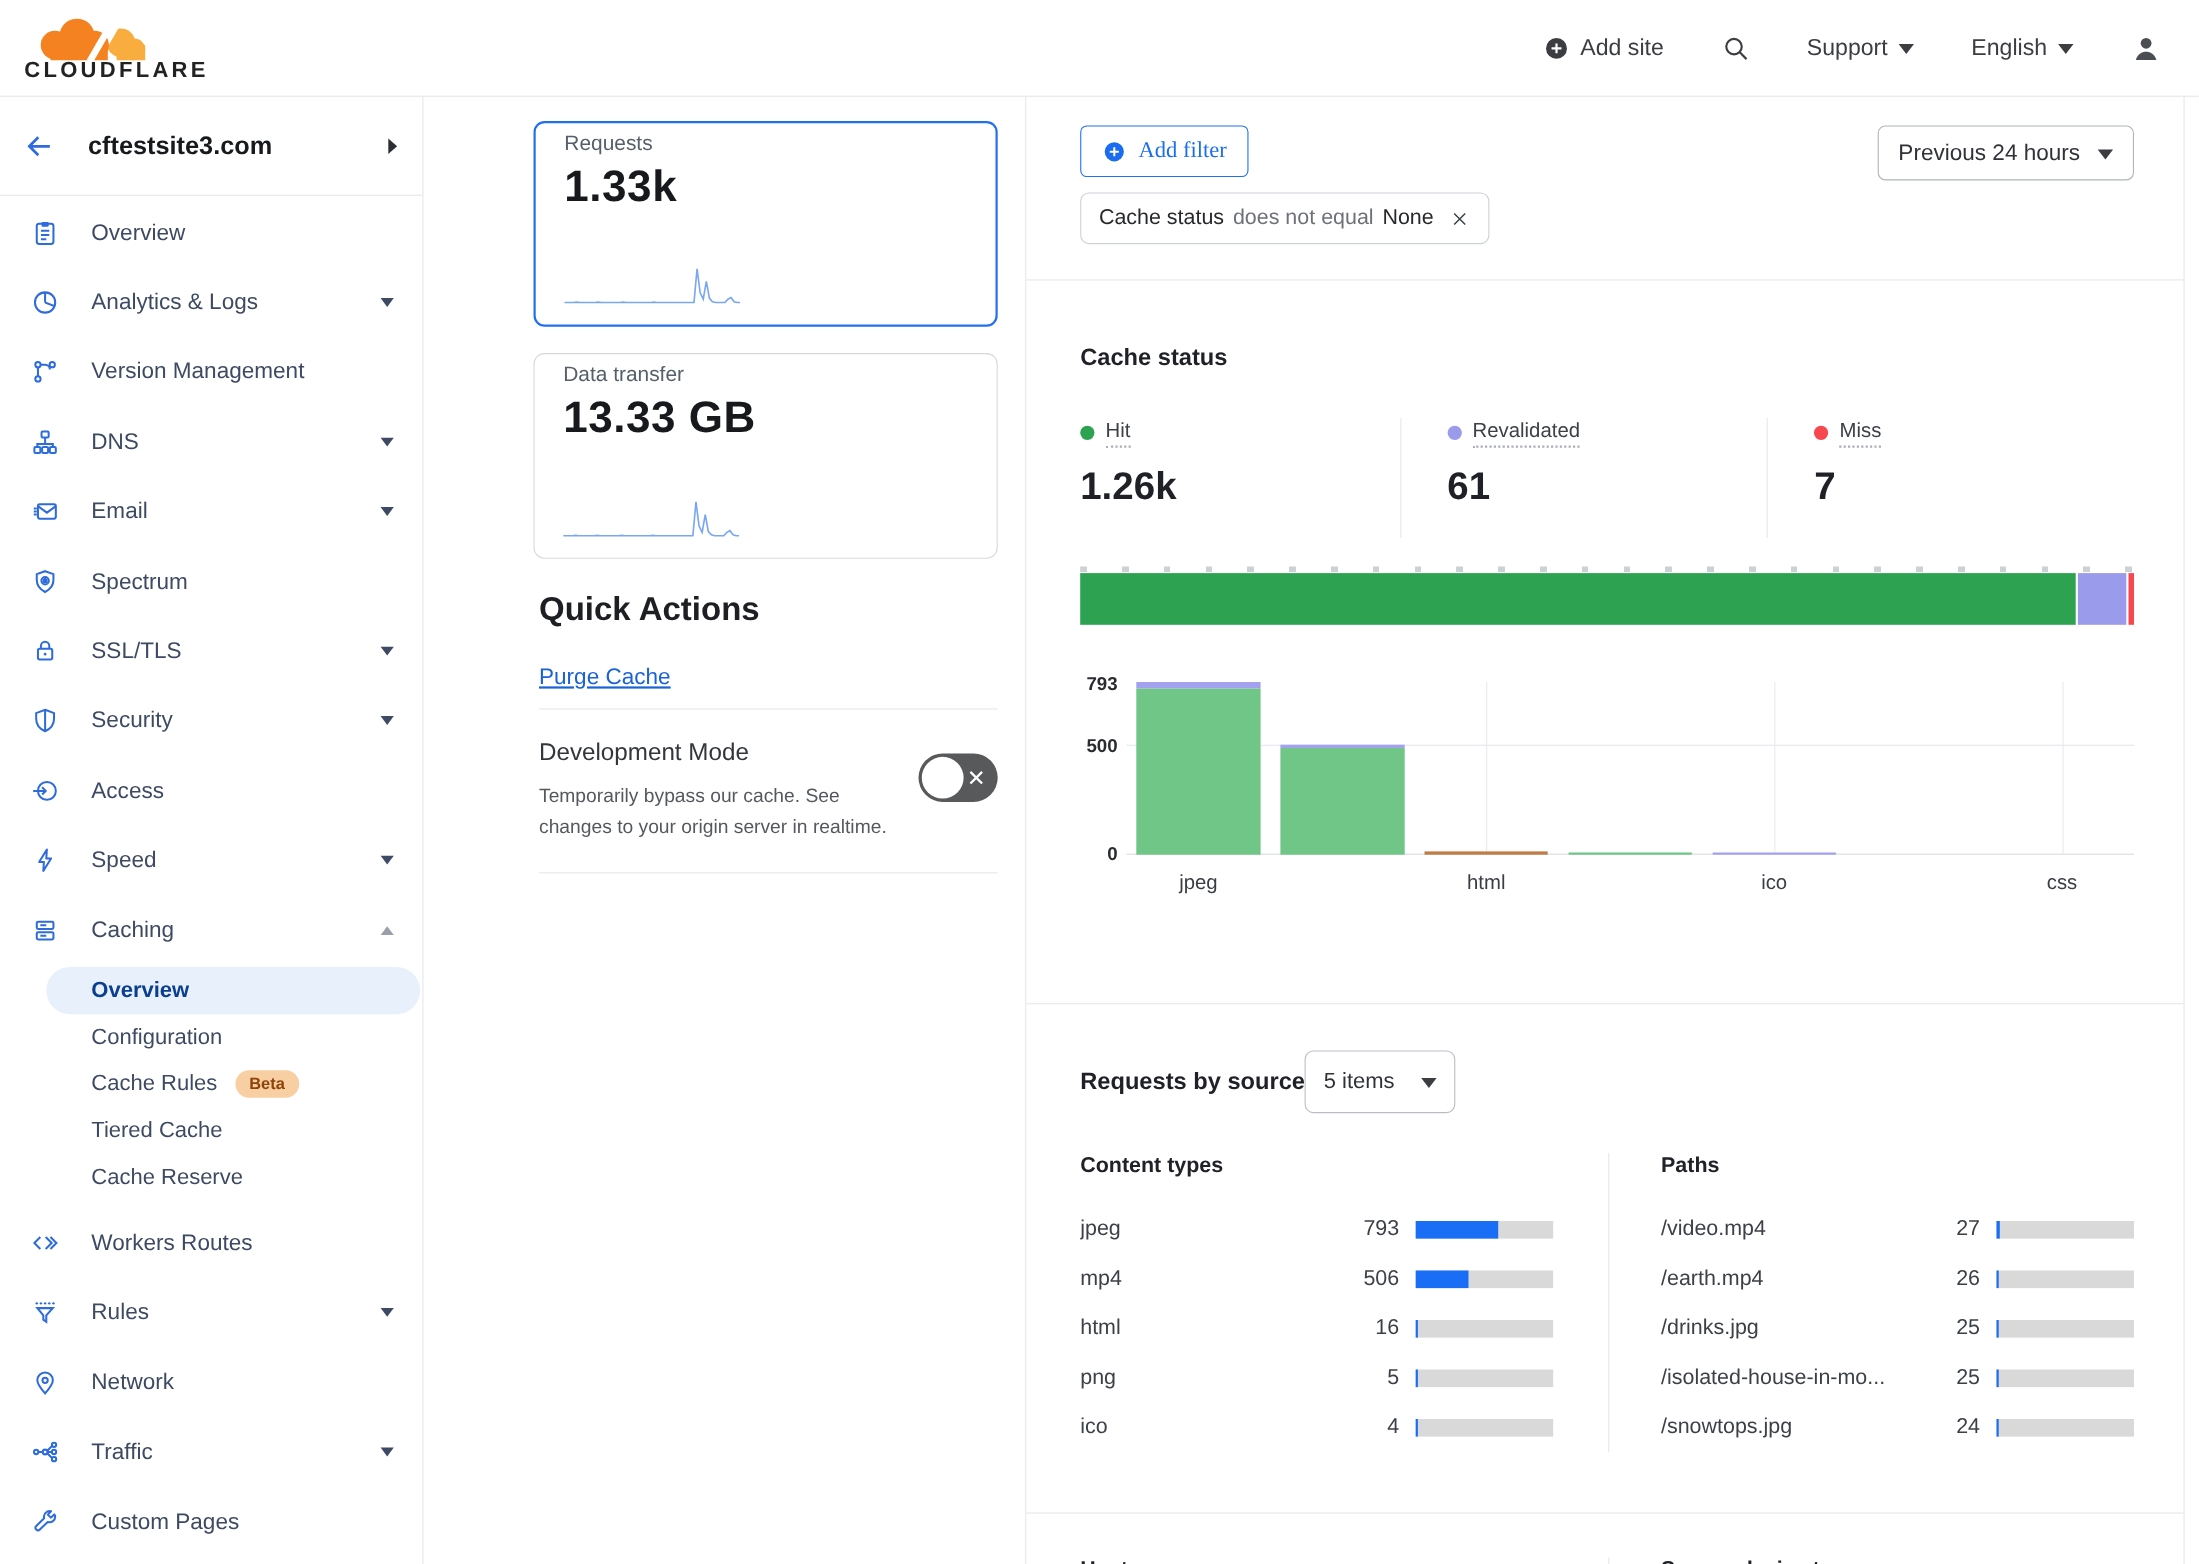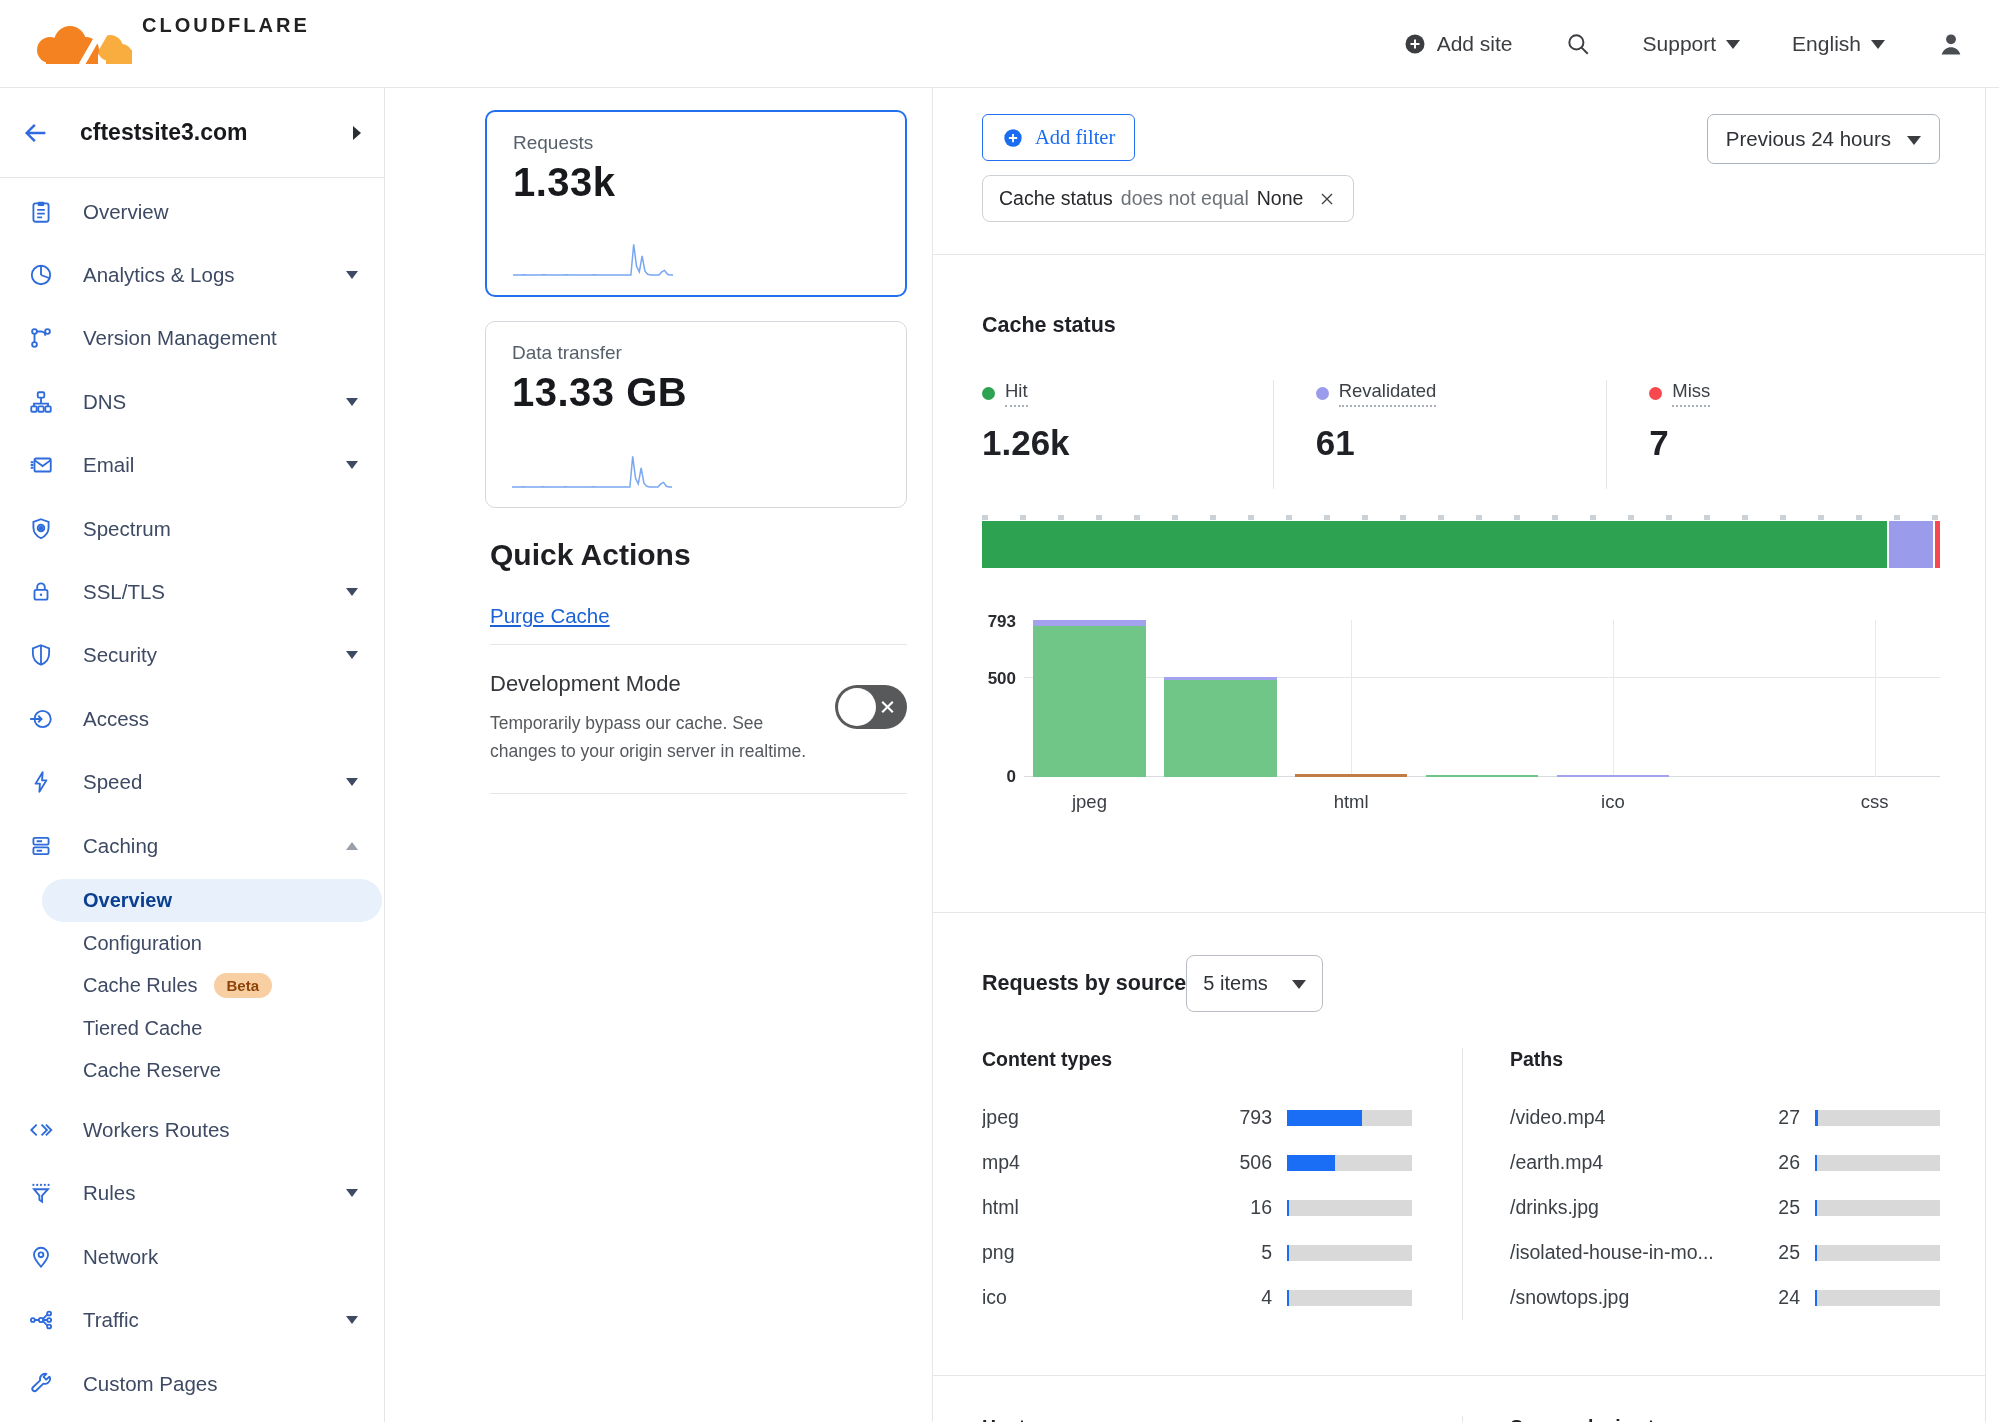--- a/index.html
+++ b/index.html
@@ -3,21 +3,21 @@
 <meta charset="utf-8">
 <style>
   * { margin:0; padding:0; box-sizing:border-box; }
   html,body { background:#fff; }
   body { font-family:"Liberation Sans", sans-serif; color:#202124; }
   #stage { position:relative; width:1999px; height:1422px; overflow:hidden; background:#fff; }
 
   
   .topbar { height:88px; display:flex; align-items:center; justify-content:space-between;
             padding:0 34px 0 22px; border-bottom:1px solid #e4e7ea; }
-  .brand { display:flex; align-items:flex-start; cursor:pointer; }
+  .brand { display:flex; flex-direction:column; align-items:flex-start; cursor:pointer; }
   .brand-word { font-size:20px; font-weight:bold; letter-spacing:3px; color:#222; margin-top:-6px; }
   .topmenu { display:flex; align-items:center; gap:52px; }
   .topitem { display:flex; align-items:center; gap:10px; font-size:21px; color:#3b3d40; cursor:pointer; }
   .caret-dn { width:0; height:0; border-left:7px solid transparent; border-right:7px solid transparent;
               border-top:9px solid #3b3d40; margin-top:2px; }
 
   
   .app { display:flex; height:1334px; }
 
   
@@ -35,21 +35,21 @@
   .subnav { padding:2px 0 6px; }
   .subitem { height:42.6px; display:flex; align-items:center; padding-left:83px; font-size:20px;
              color:#3e4a63; cursor:pointer; }
   .subitem.active { background:#e8f1fb; border-radius:22px; margin:0 2px 0 42px; padding-left:41px;
                     font-weight:bold; color:#0a3e8f; }
   .badge { margin-left:16px; background:#f8cfa2; color:#8d4409; font-size:15px; font-weight:bold;
            padding:4px 13px; border-radius:13px; }
 
   
   .middle { width:548px; flex:none; border-right:1px solid #e4e7ea; padding:22px 25px 0 100px; }
-  .mcard { border:1px solid #d5d9de; border-radius:10px; padding:20px 26px 18px; height:187px;
+  .mcard { border:1px solid #d5d9de; border-radius:10px; padding:8px 26px 18px; height:187px;
            margin-bottom:24px; cursor:pointer; position:relative; }
   .mcard.selected { border:2.5px solid #2270f0; }
   .mcard .clabel { font-size:19px; color:#56606b; }
   .mcard .cvalue { font-size:40px; font-weight:bold; color:#17191c; margin-top:6px; letter-spacing:.5px; }
   .spark { position:absolute; left:26px; right:26px; bottom:16px; height:48px; }
   .qa-title { font-size:30px; font-weight:bold; color:#1d1f22; margin:30px 0 0 5px; }
   .purge { display:inline-block; margin:32px 0 0 5px; font-size:20.5px; color:#1a62d6;
            text-decoration:underline; cursor:pointer; }
   .hr { border-top:1px solid #e4e7ea; margin:16px 0 0 5px; }
   .devrow { display:flex; margin-top:26px; padding-left:5px; }

